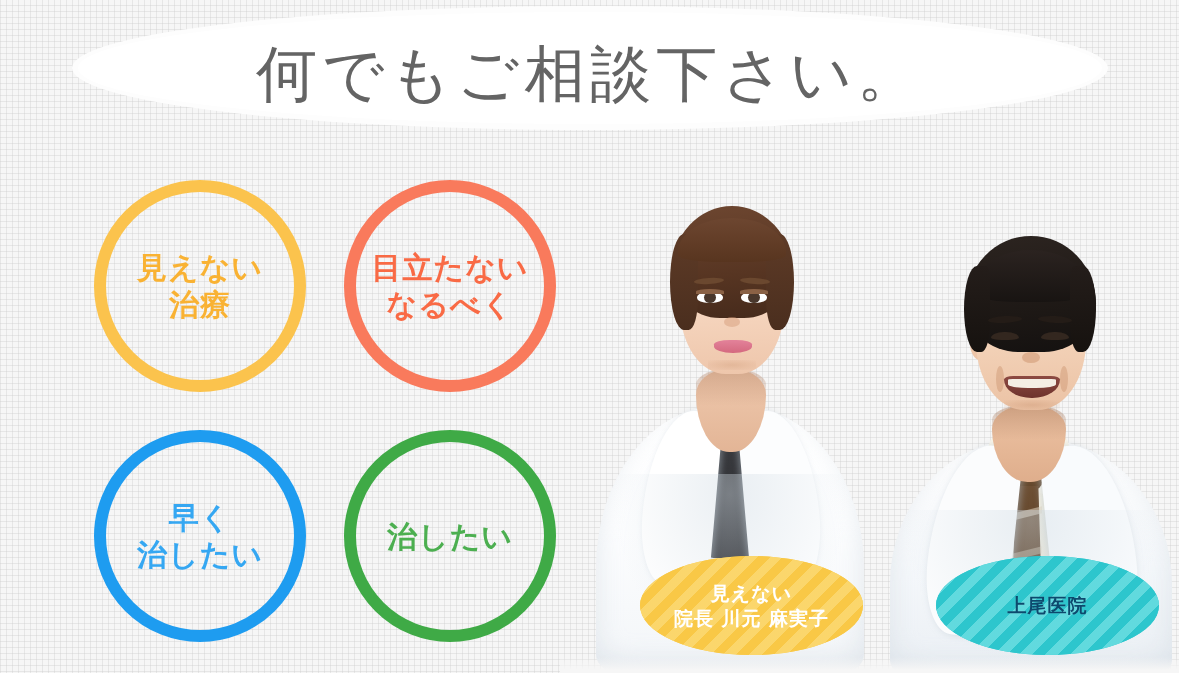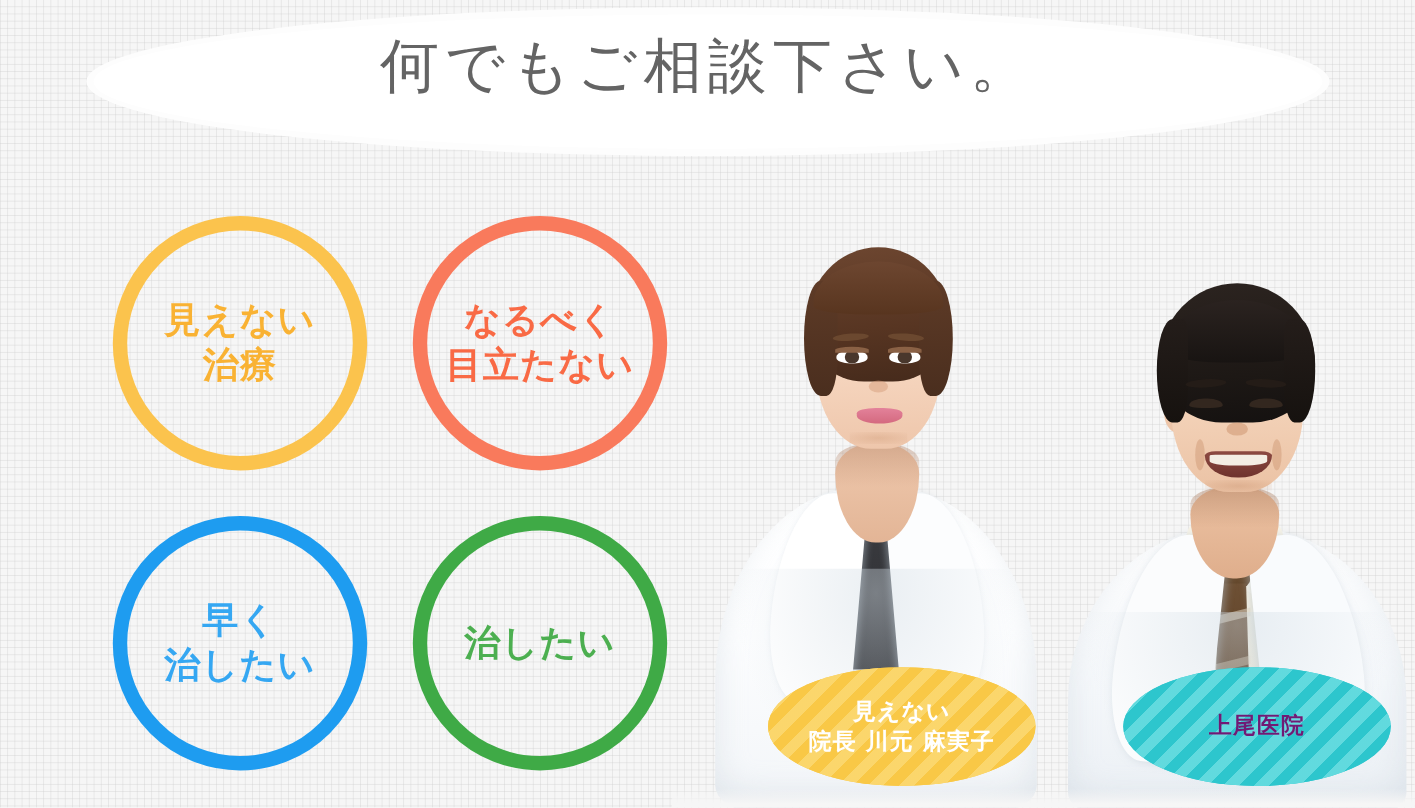--- a/index.html
+++ b/index.html
@@ -42,24 +42,24 @@
     content: "";
     position: absolute;
     left: 6px; top: 6px; right: 6px; bottom: 6px;
     background: #ffffff;
     border-radius: 50%;
   }
 
   .headline {
     position: absolute;
     left: 0;
-    top: 22px;
+    top: 40px;
     width: 1179px;
     text-align: center;
-    font-size: 49px;
+    font-size: 61px;
     line-height: 68px;
     letter-spacing: 5px;
     color: #646464;
     font-weight: 400;
     white-space: nowrap;
   }
 
   
   .circle {
     position: absolute;
@@ -176,22 +176,22 @@
 
   <div class="headline-ellipse"></div>
   <div class="headline" style="color: rgb(100, 100, 100);">何でもご相談下さい。</div>
 
   <div class="circle" id="circle-0" style="border-color: rgb(251, 195, 77); color: rgb(249, 178, 51);">
     <span class="line">見えない</span>
     <span class="line">治療</span>
   </div>
 
   <div class="circle" id="circle-1" style="border-color: rgb(249, 122, 92); color: rgb(249, 106, 69);">
+    <span class="line">目立たない</span>
     <span class="line">なるべく</span>
-    <span class="line">目立たない</span>
   </div>
 
   <div class="circle" id="circle-2" style="border-color: rgb(30, 156, 240); color: rgb(53, 167, 242);">
     <span class="line">早く</span>
     <span class="line">治したい</span>
   </div>
 
   <div class="circle" id="circle-3" style="border-color: rgb(63, 170, 70); color: rgb(76, 175, 80);">
     <span class="line">治したい</span>
   </div>
@@ -349,21 +349,21 @@
       <div style="position:absolute; left:126px; top:190px; width:56px; height:10px;
                   background:radial-gradient(ellipse, rgba(198,142,106,0.36), rgba(198,142,106,0));"></div>
     </div>
 
     <div class="badge" id="badge-0" style="background: rgb(249, 200, 70); color: rgb(255, 255, 255);">
       <div class="stripes" style="background: repeating-linear-gradient(-45deg, rgb(251, 215, 110) 0px, rgb(251, 215, 110) 9px, rgb(249, 200, 70) 9px, rgb(249, 200, 70) 18px); opacity: 0.95;"></div>
       <span class="bline">見えない</span>
       <span class="bline">院長 川元 麻実子</span>
     </div>
 
-    <div class="badge" id="badge-1" style="background: rgb(45, 198, 205); color: #701a75;">
+    <div class="badge" id="badge-1" style="background: rgb(45, 198, 205); color: #0c4a6e;">
       <div class="stripes" style="background: repeating-linear-gradient(-45deg, rgb(100, 219, 223) 0px, rgb(100, 219, 223) 9px, rgb(45, 198, 205) 9px, rgb(45, 198, 205) 18px); opacity: 0.95;"></div>
       <span class="bline">上尾医院</span>
     </div>
 
   </div>
 
   <div class="bottom-strip"></div>
 
 </div>
 

